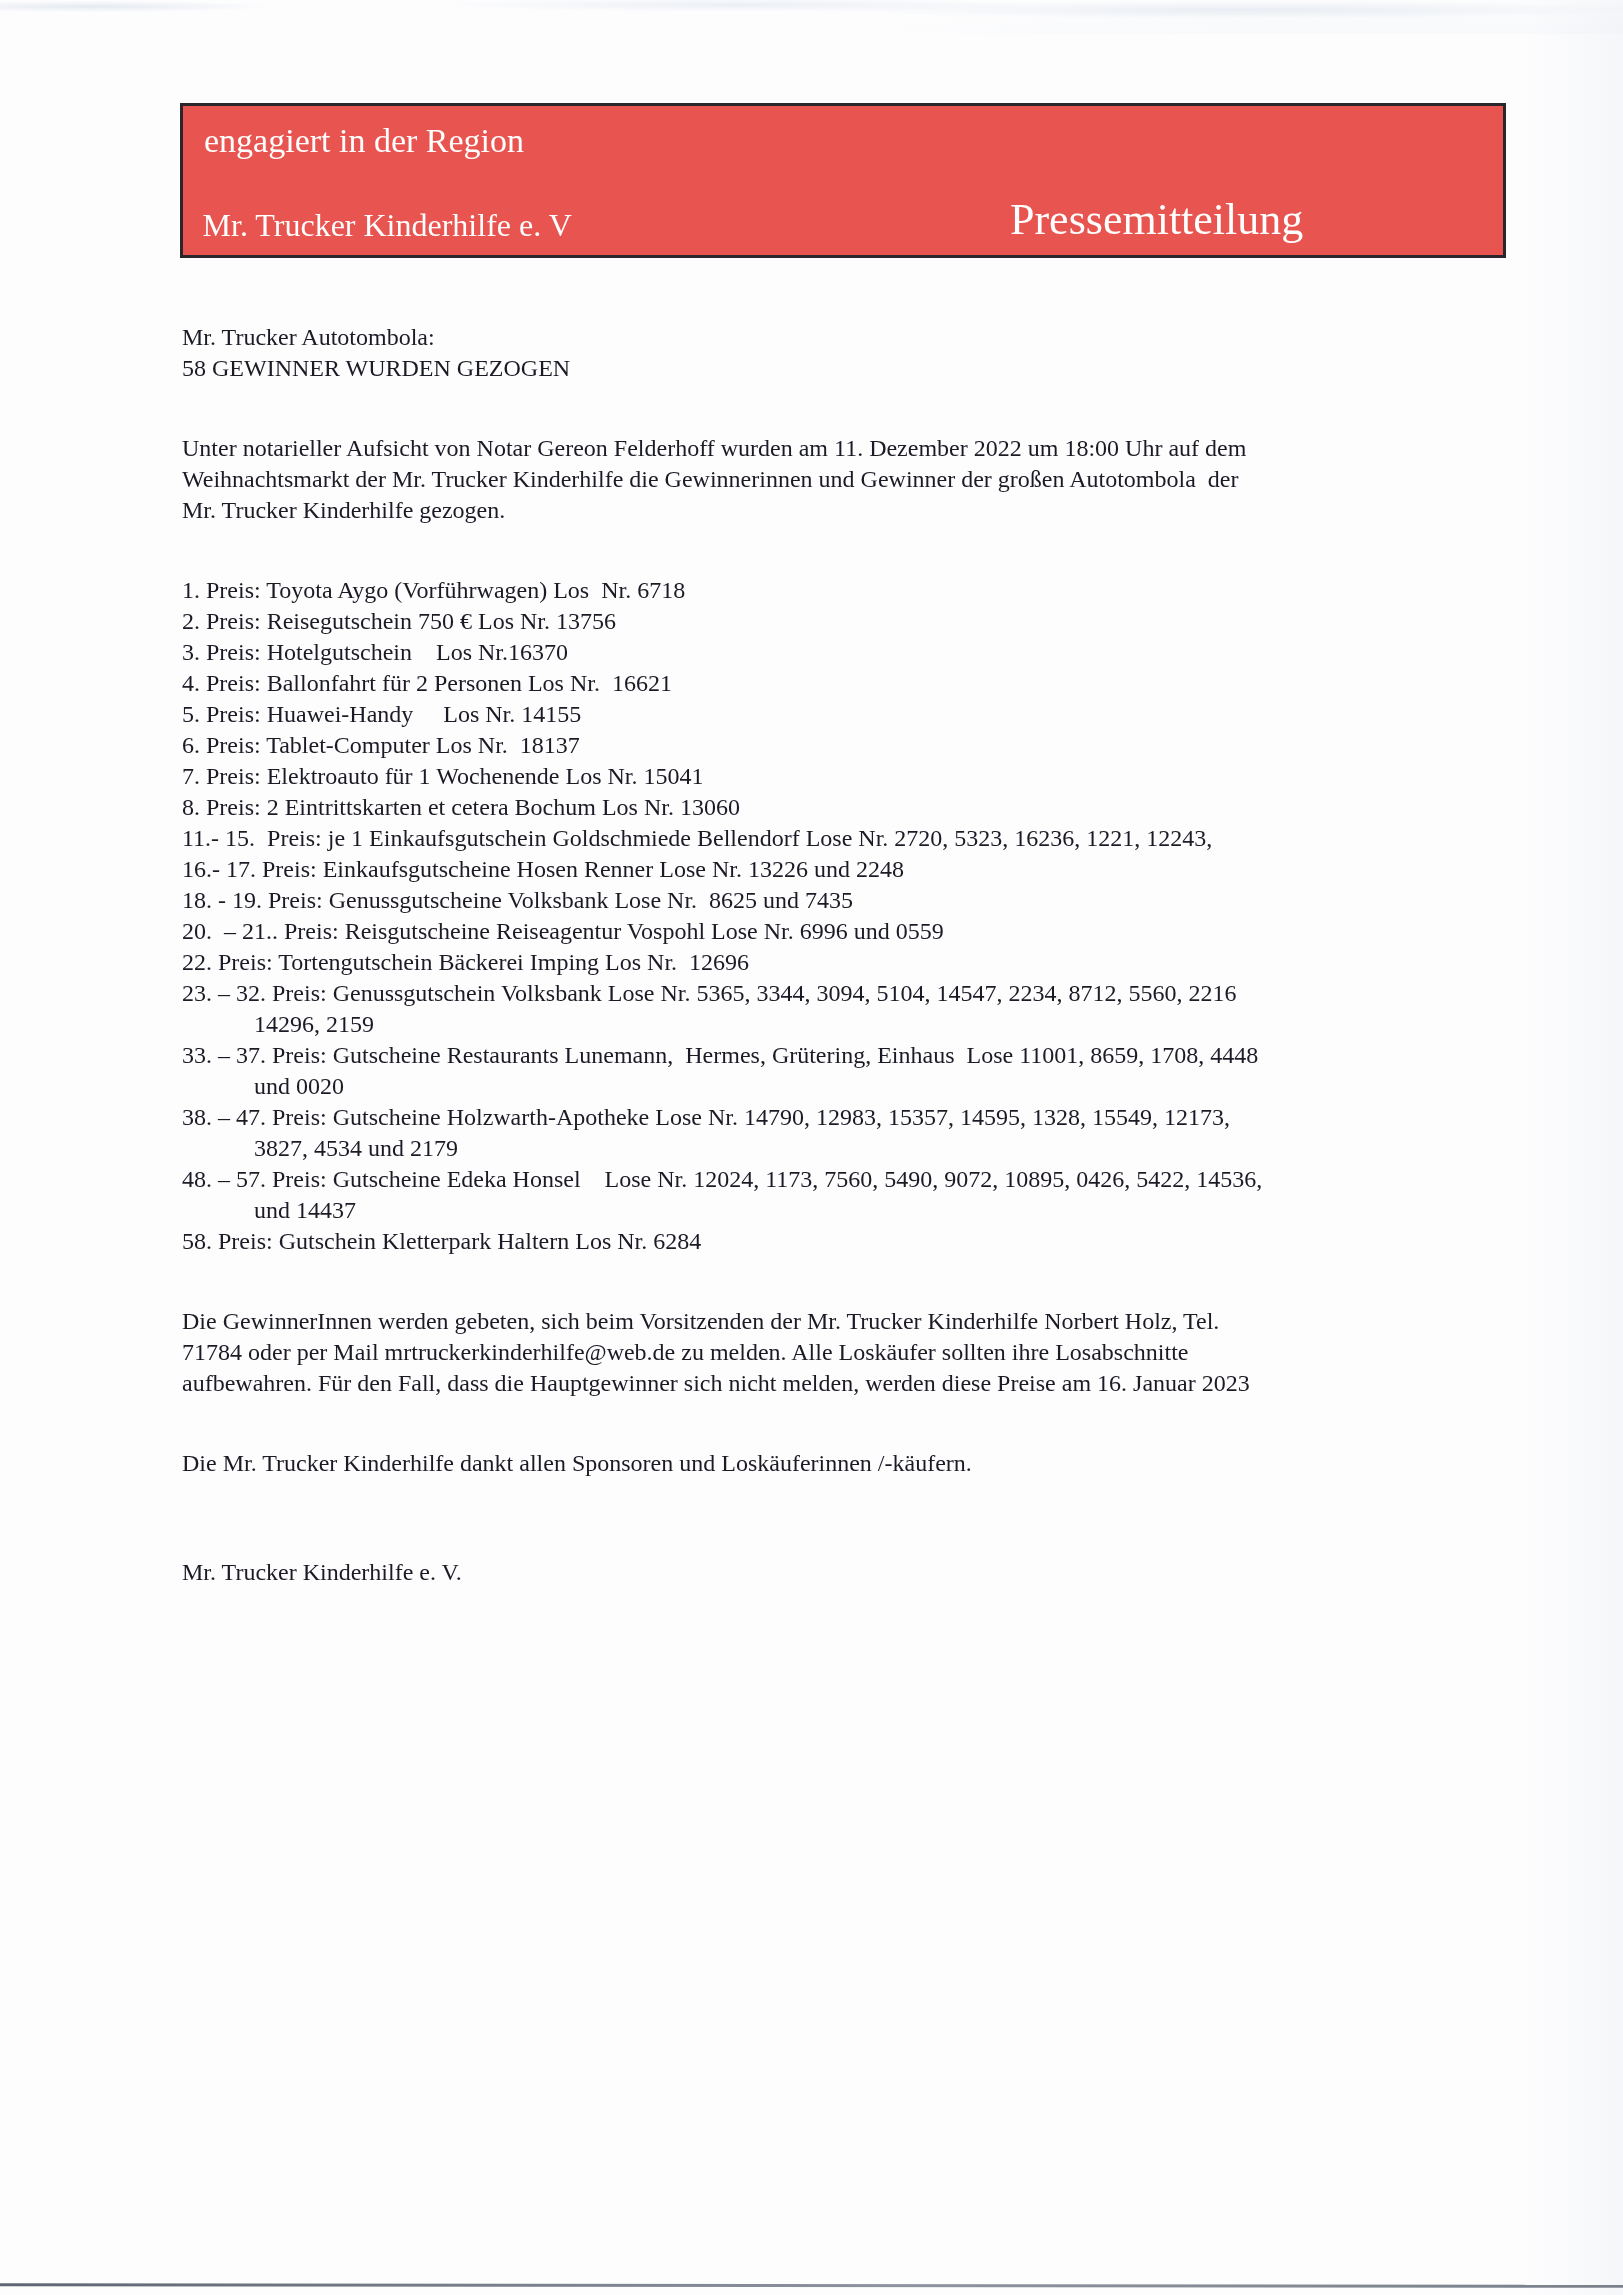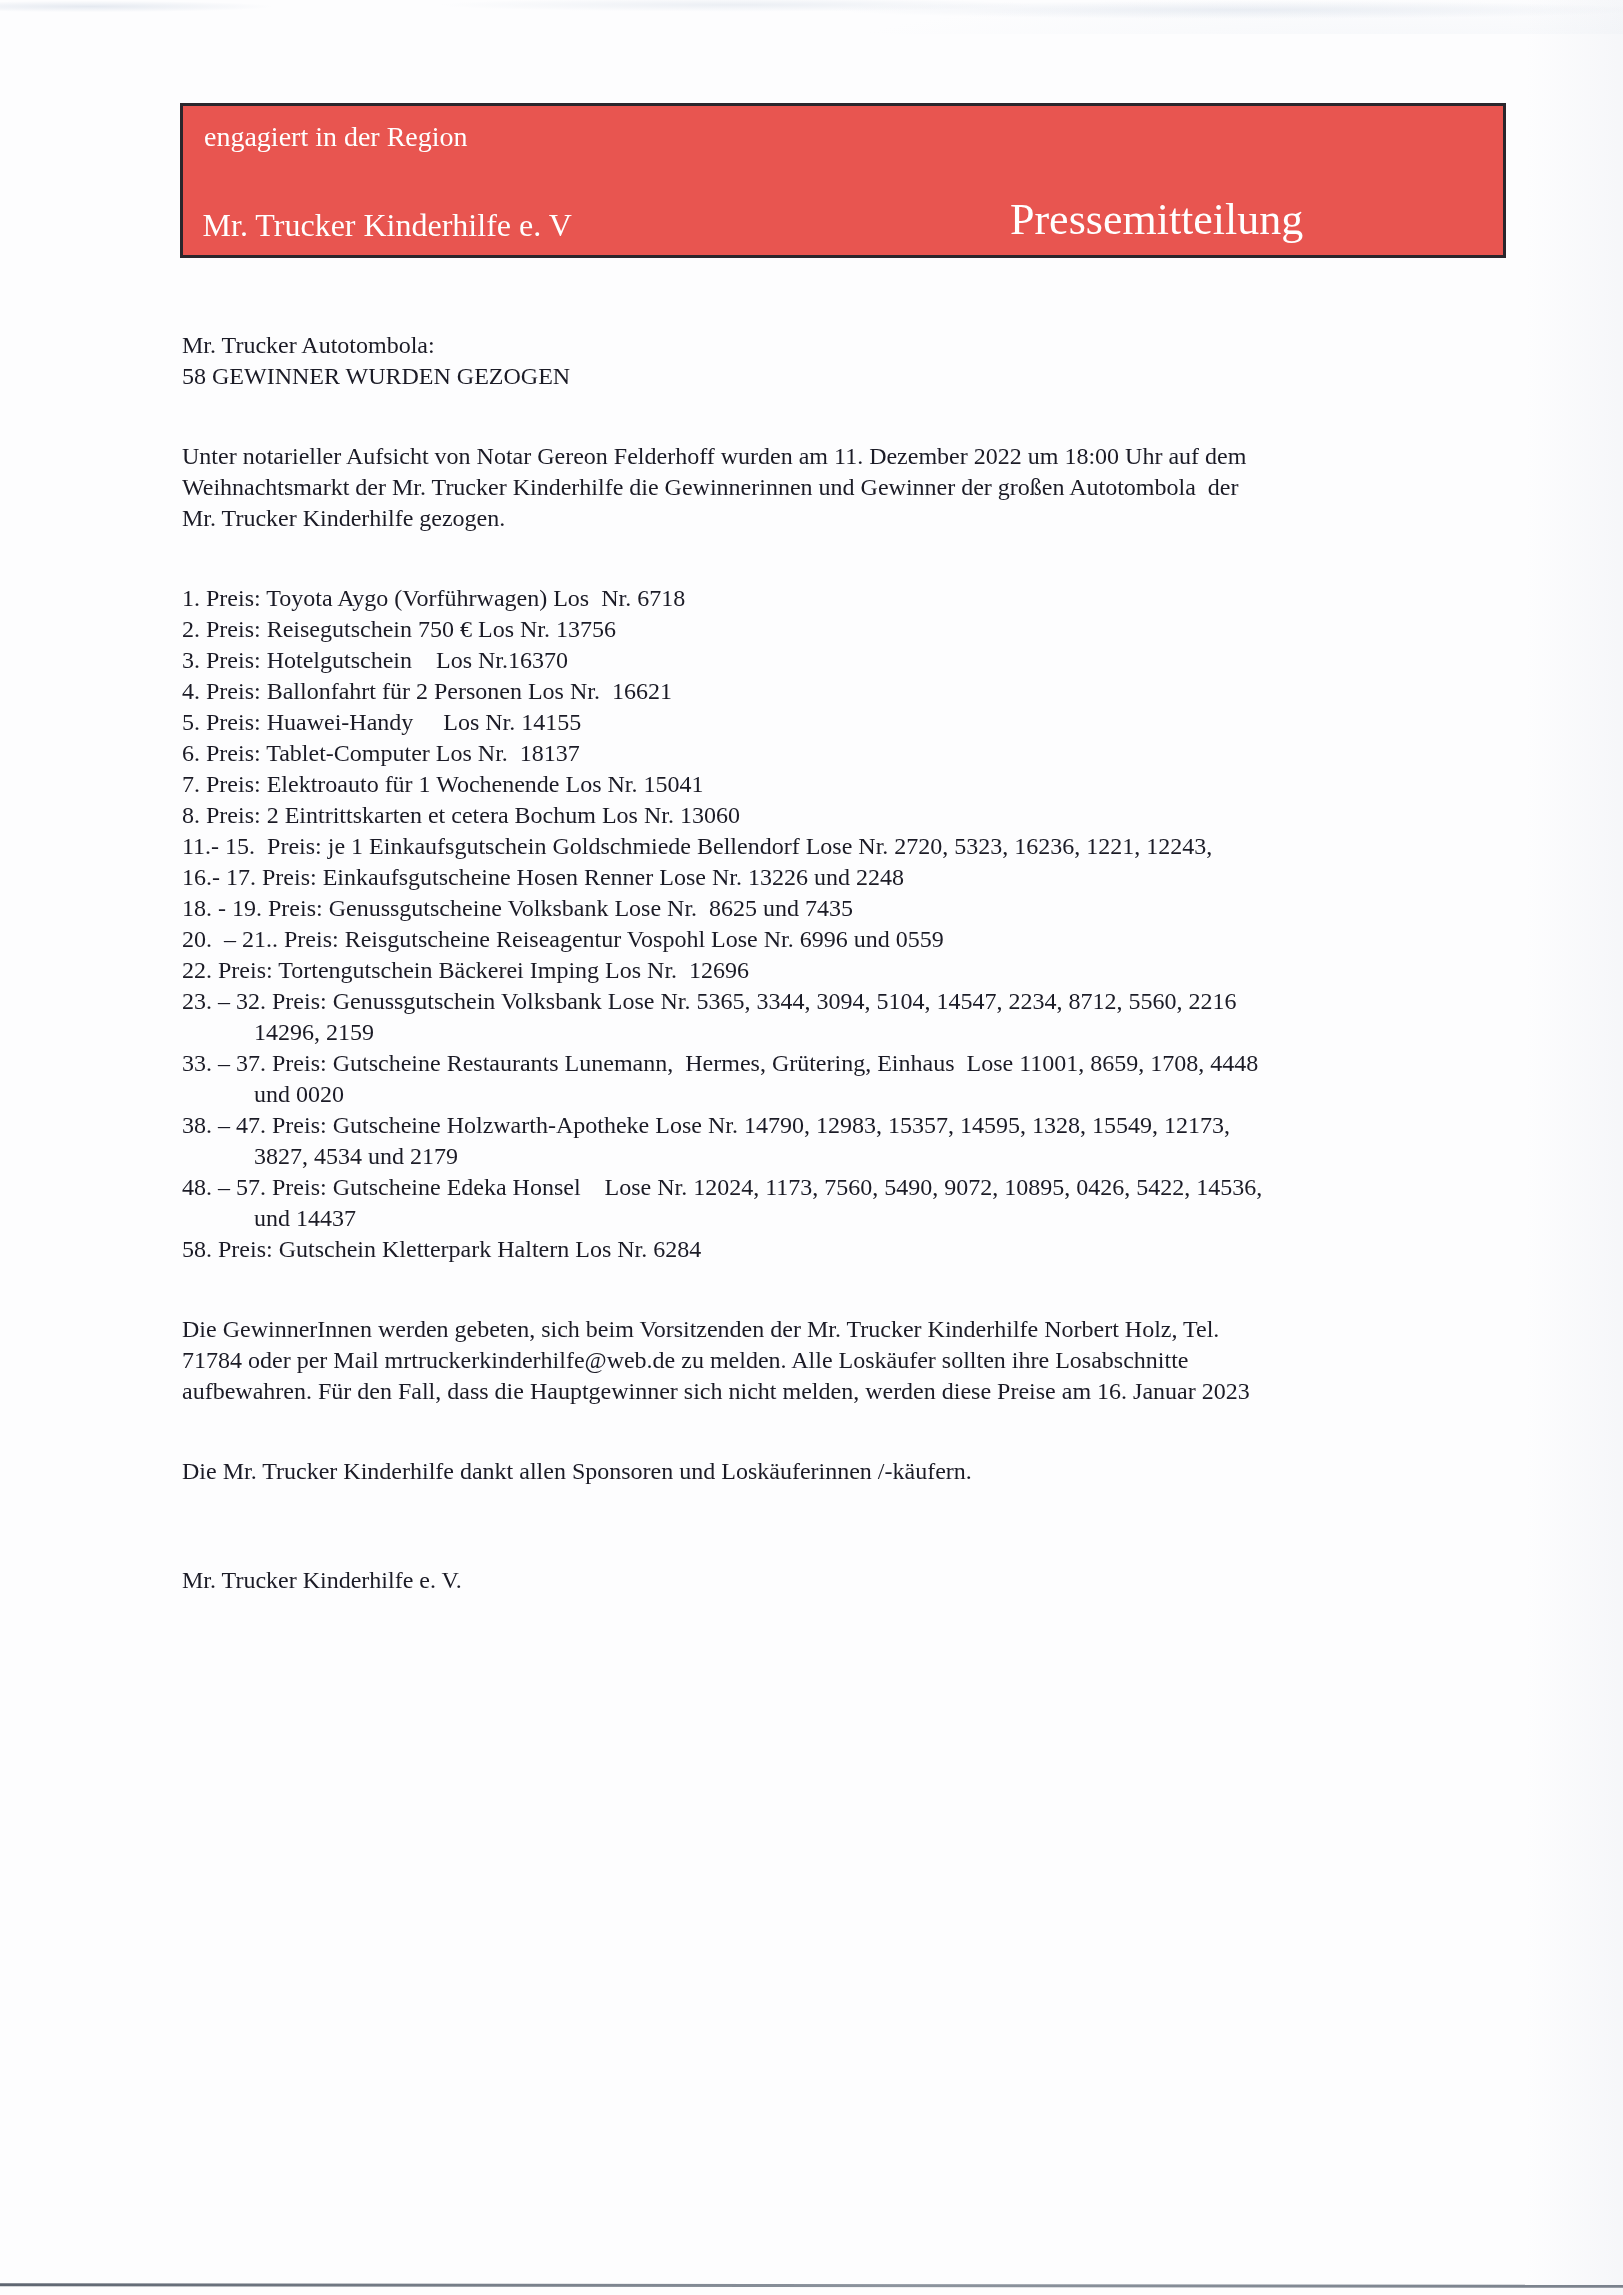--- a/index.html
+++ b/index.html
@@ -58,21 +58,21 @@
     width: 1326px;
     height: 155px;
     box-sizing: border-box;
     background: var(--banner-bg, #e85550);
     border: 3.3px solid var(--banner-border, #2a262c);
   }
   .banner .tagline {
     position: absolute;
     left: 21px;
     top: 16.4px;
-    font-size: 28px;
+    font-size: 34px;
     line-height: 1.1;
     color: var(--banner-ink, #ffffff);
   }
   .banner .org {
     position: absolute;
     left: 19.6px;
     bottom: 12.3px;
     font-size: 32px;
     line-height: 1.05;
     color: var(--banner-ink, #ffffff);
@@ -98,21 +98,21 @@
   .line {
     white-space: pre-wrap;
   }
   .line.indent {
     padding-left: 72px;
   }
   .block {
     margin-top: 49px;
   }
   .block.headline {
-    margin-top: 8px;
+    margin-top: 0;
   }
   .block.signature {
     margin-top: 78px;
   }
 </style>
 </head>
 <body>
 
 <div class="page">
 

